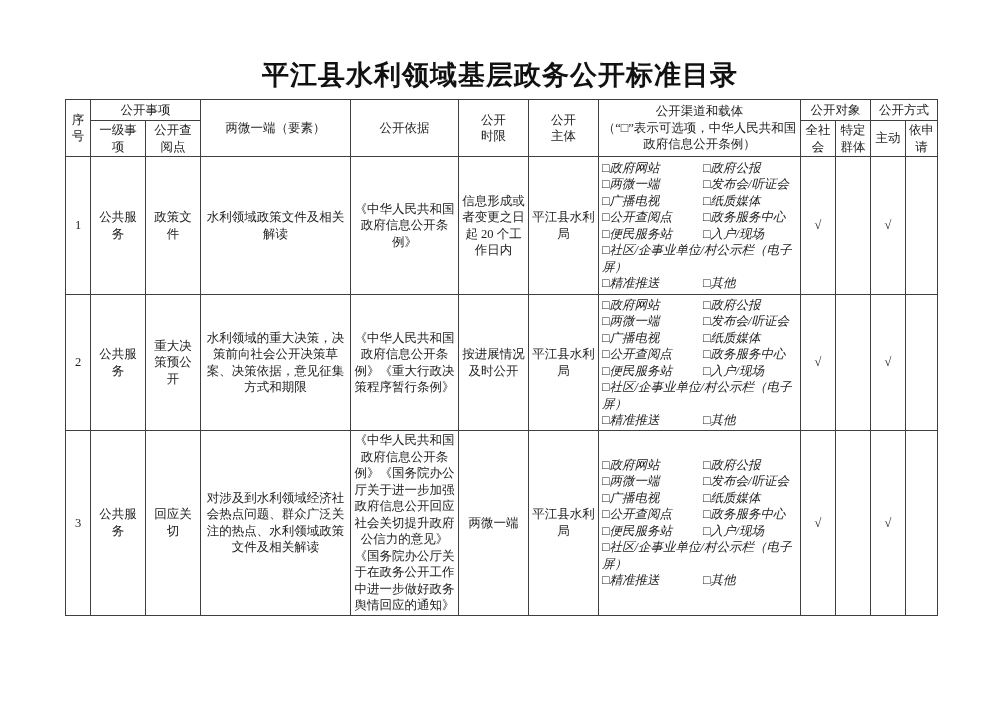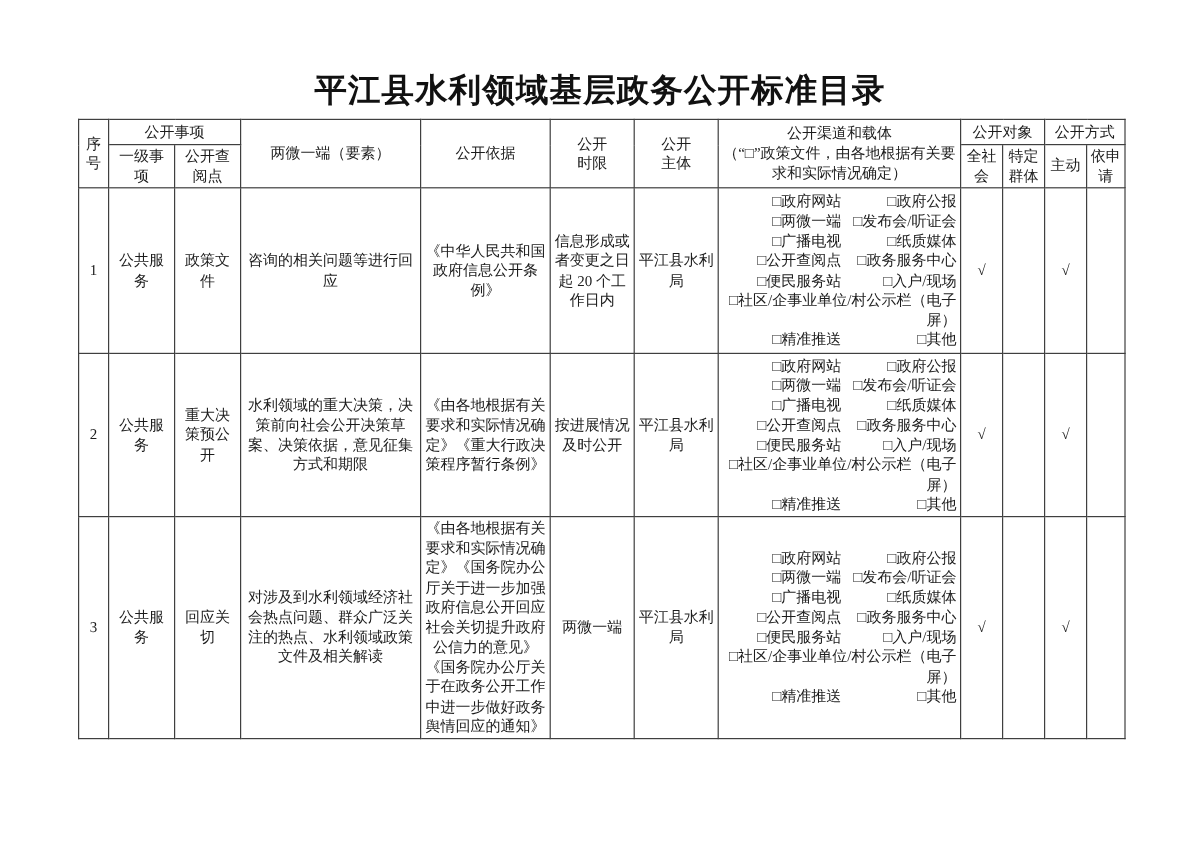--- a/index.html
+++ b/index.html
@@ -26,22 +26,22 @@
   }
   .pre { white-space: pre-line; }
   .just { text-align: justify; text-justify: inter-character; }
   .left { text-align: left; }
 
   .chan-note { text-align: center; }
 
   td.chan-cell { padding: 2px 3px; }
   .channels {
     display: grid; grid-template-columns: 99px auto;
-    column-gap: 2px; text-align: right;
-    align-content: center; height: 100%;
+    column-gap: 2px; text-align: left;
+    align-content: center; height: 100%; font-style: italic;
   }
   .channels .chan { white-space: nowrap; }
   .channels .chan.wide { grid-column: 1 / -1; white-space: normal; }
 
   .check { font-size: 13px; }
 </style>
 </head>
 <body>
 
 <div class="page">
@@ -70,42 +70,42 @@
 号</th>
       <th colspan="2">公开事项</th>
       <th rowspan="2">两微一端（要素）</th>
       <th rowspan="2">公开依据</th>
       <th rowspan="2" class="pre">公开
 时限</th>
       <th rowspan="2" class="pre">公开
 主体</th>
       <th rowspan="2">
         <div>公开渠道和载体</div>
-        <div class="chan-note">（“□”政策文件，由各地根据有关要求和实际情况确定）</div>
+        <div class="chan-note">（“□”表示可选项，中华人民共和国政府信息公开条例）</div>
       </th>
       <th colspan="2">公开对象</th>
       <th colspan="2">公开方式</th>
     </tr>
     <tr style="height:35px">
       <th>一级事项</th>
       <th>公开查阅点</th>
       <th class="pre">全社
 会</th>
       <th class="pre">特定
 群体</th>
       <th>主动</th>
       <th class="pre">依申
 请</th>
     </tr>
 
     <tr style="height:138px">
       <td>1</td>
       <td>公共服务</td>
       <td>政策文件</td>
-      <td class="just">咨询的相关问题等进行回应</td>
+      <td class="just">水利领域政策文件及相关解读</td>
       <td class="just">《中华人民共和国政府信息公开条例》</td>
       <td class="just">信息形成或者变更之日起 20 个工作日内</td>
       <td class="left">平江县水利局</td>
       <td class="chan-cell">
         <div class="channels">
               <span class="chan">□政府网站</span>
               <span class="chan">□政府公报</span>
               <span class="chan">□两微一端</span>
               <span class="chan">□发布会/听证会</span>
               <span class="chan">□广播电视</span>
@@ -123,21 +123,21 @@
       <td class="check"></td>
       <td class="check">√</td>
       <td class="check"></td>
     </tr>
 
     <tr style="height:136px">
       <td>2</td>
       <td>公共服务</td>
       <td>重大决策预公开</td>
       <td class="just">水利领域的重大决策，决策前向社会公开决策草案、决策依据，意见征集方式和期限</td>
-      <td class="just">《由各地根据有关要求和实际情况确定》《重大行政决策程序暂行条例》</td>
+      <td class="just">《中华人民共和国政府信息公开条例》《重大行政决策程序暂行条例》</td>
       <td class="just">按进展情况及时公开</td>
       <td class="left">平江县水利局</td>
       <td class="chan-cell">
         <div class="channels">
               <span class="chan">□政府网站</span>
               <span class="chan">□政府公报</span>
               <span class="chan">□两微一端</span>
               <span class="chan">□发布会/听证会</span>
               <span class="chan">□广播电视</span>
               <span class="chan">□纸质媒体</span>
@@ -154,21 +154,21 @@
       <td class="check"></td>
       <td class="check">√</td>
       <td class="check"></td>
     </tr>
 
     <tr style="height:184px">
       <td>3</td>
       <td>公共服务</td>
       <td>回应关切</td>
       <td class="just">对涉及到水利领域经济社会热点问题、群众广泛关注的热点、水利领域政策文件及相关解读</td>
-      <td class="just">《由各地根据有关要求和实际情况确定》《国务院办公厅关于进一步加强政府信息公开回应社会关切提升政府公信力的意见》《国务院办公厅关于在政务公开工作中进一步做好政务舆情回应的通知》</td>
+      <td class="just">《中华人民共和国政府信息公开条例》《国务院办公厅关于进一步加强政府信息公开回应社会关切提升政府公信力的意见》《国务院办公厅关于在政务公开工作中进一步做好政务舆情回应的通知》</td>
       <td class="just">两微一端</td>
       <td class="left">平江县水利局</td>
       <td class="chan-cell">
         <div class="channels">
               <span class="chan">□政府网站</span>
               <span class="chan">□政府公报</span>
               <span class="chan">□两微一端</span>
               <span class="chan">□发布会/听证会</span>
               <span class="chan">□广播电视</span>
               <span class="chan">□纸质媒体</span>

